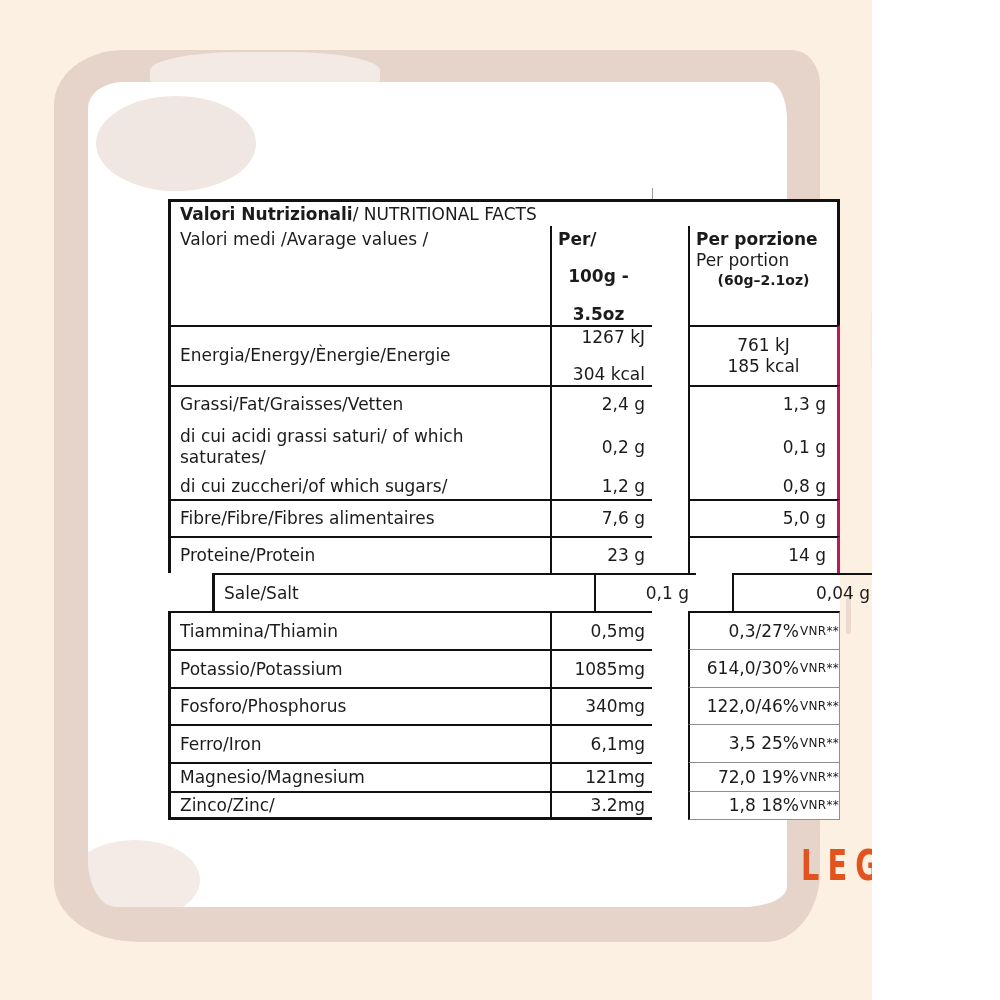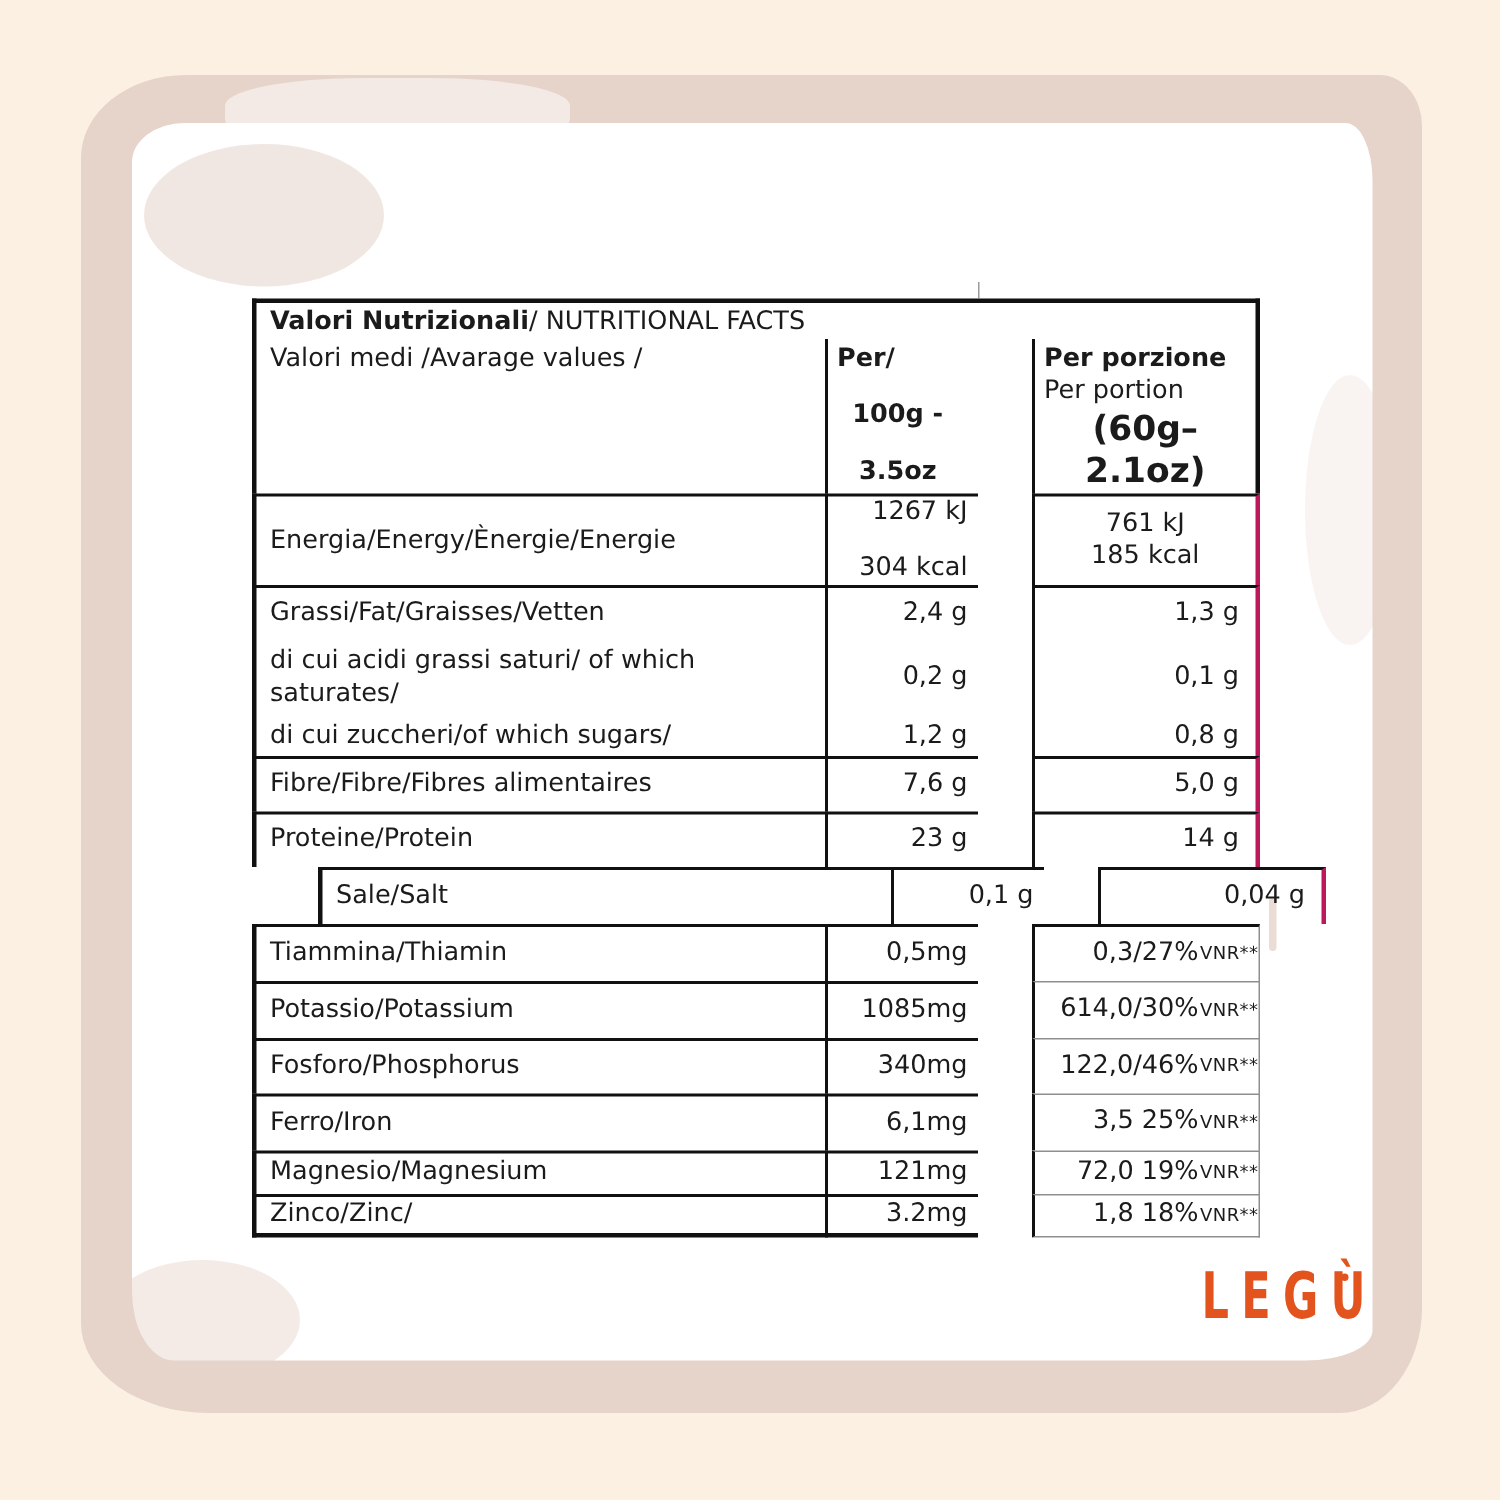--- a/index.html
+++ b/index.html
@@ -1,17 +1,17 @@
 <!DOCTYPE html>
 <html><head>
 <meta charset="utf-8">
 <style>
   html,body{margin:0;padding:0;}
   body{font-family:"DejaVu Sans","Liberation Sans",sans-serif;}
-  .canvas{position:relative;width:1000px;height:1000px;overflow:hidden;background:#fcf0e3;}
+  .canvas{position:relative;width:872px;height:1000px;overflow:hidden;background:#fcf0e3;}
 
   
   .band{position:absolute;left:54px;top:50px;right:52px;bottom:58px;background:#e6d3ca;
         border-radius:70px 28px 55px 85px / 55px 34px 70px 60px;}
   .paper{position:absolute;left:88px;top:82px;right:85px;bottom:93px;background:#ffffff;
         border-radius:35px 18px 45px 28px / 26px 38px 20px 46px;}
   .blob{position:absolute;border-radius:50%;}
   .blob.b1{left:96px;top:96px;width:160px;height:95px;background:#e6d3ca;opacity:.55;}
   .blob.b2{left:150px;top:52px;width:230px;height:46px;background:#ffffff;opacity:.5;border-radius:40%;}
   .blob.b3{left:70px;top:840px;width:130px;height:80px;background:#e6d3ca;opacity:.45;}
@@ -46,21 +46,21 @@
   .trow.header{min-height:69px;}
   .header .cell{border-top:none;}
   .hc1{align-items:flex-start;padding-top:3px;}
   .hc2,.hc3{flex-direction:column;justify-content:flex-start;align-items:stretch;padding-top:3px;font-weight:bold;}
   .hc2 div,.hc3 div{width:100%;box-sizing:border-box;}
   .hc2 .l1{text-align:left;padding-left:6px;}
   .hc2 .l2,.hc2 .l3{text-align:center;}
   .hc3{border-right:3px solid #111;}
   .hc3 .l1{text-align:left;padding-left:6px;}
   .hc3 .l2{text-align:left;padding-left:6px;font-weight:normal;}
-  .hc3 .l3{text-align:center;font-size:23px;}
+  .hc3 .l3{text-align:center;font-size:14px;}
 
   
   .logo{position:absolute;left:801px;top:841px;color:#e2531d;font-weight:bold;font-size:35px;
         letter-spacing:10px;transform:scale(.82,1.22);transform-origin:left top;white-space:nowrap;}
   .logo-dot{position:absolute;left:894px;top:849px;width:5px;height:5px;border-radius:50%;background:#e2531d;}
 </style>
 </head>
 <body>
 
 <div class="canvas">

